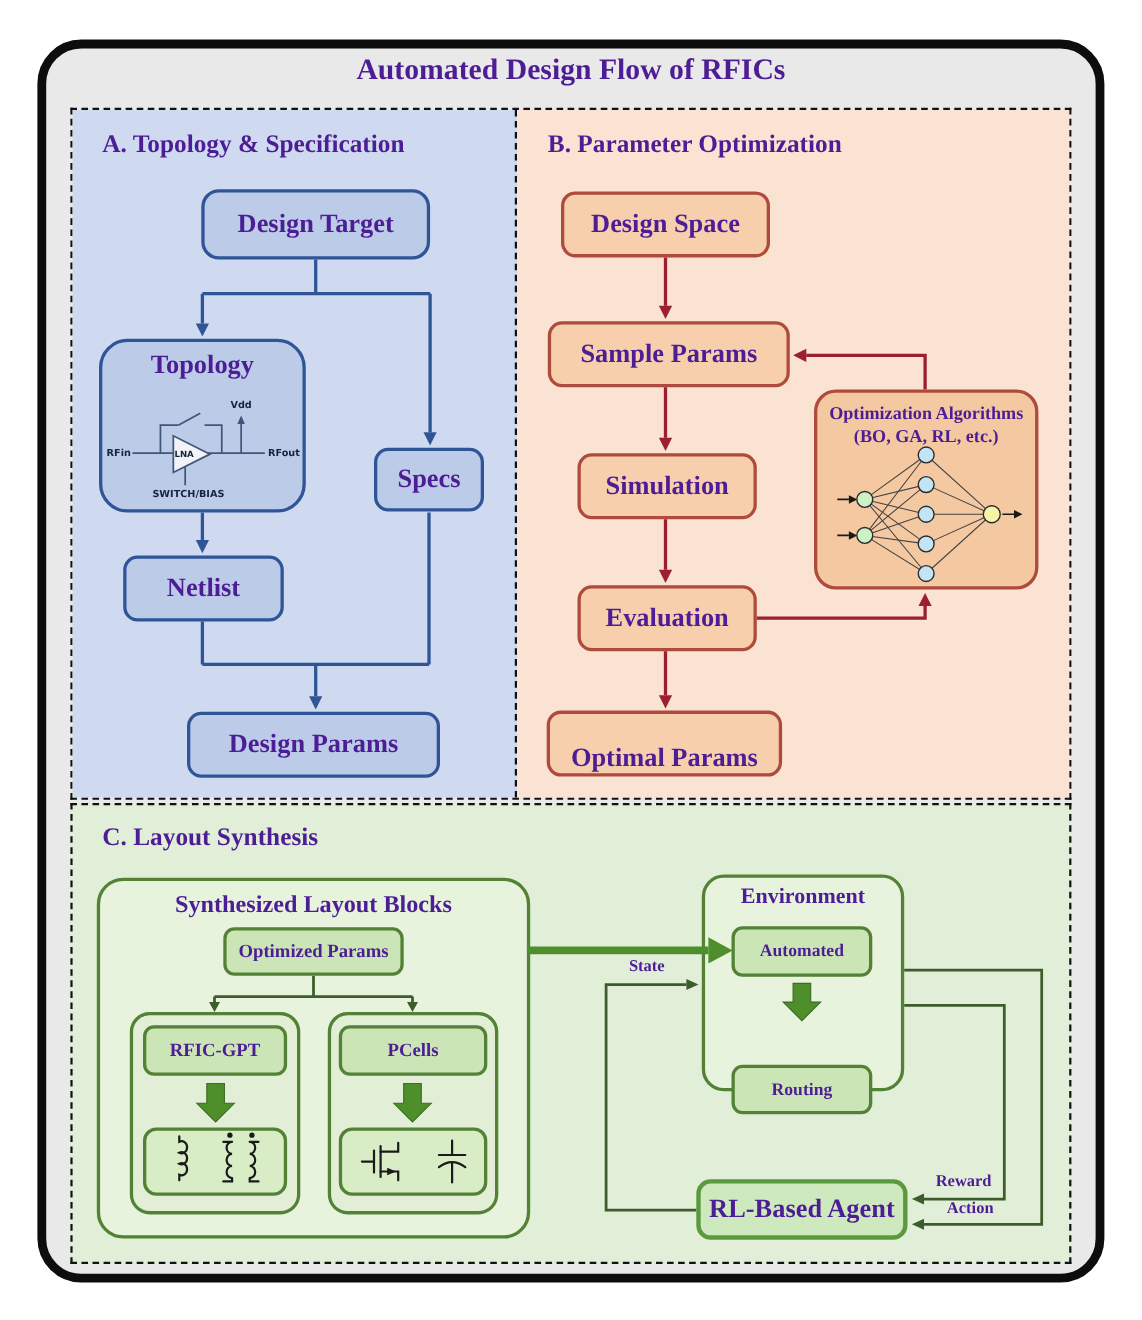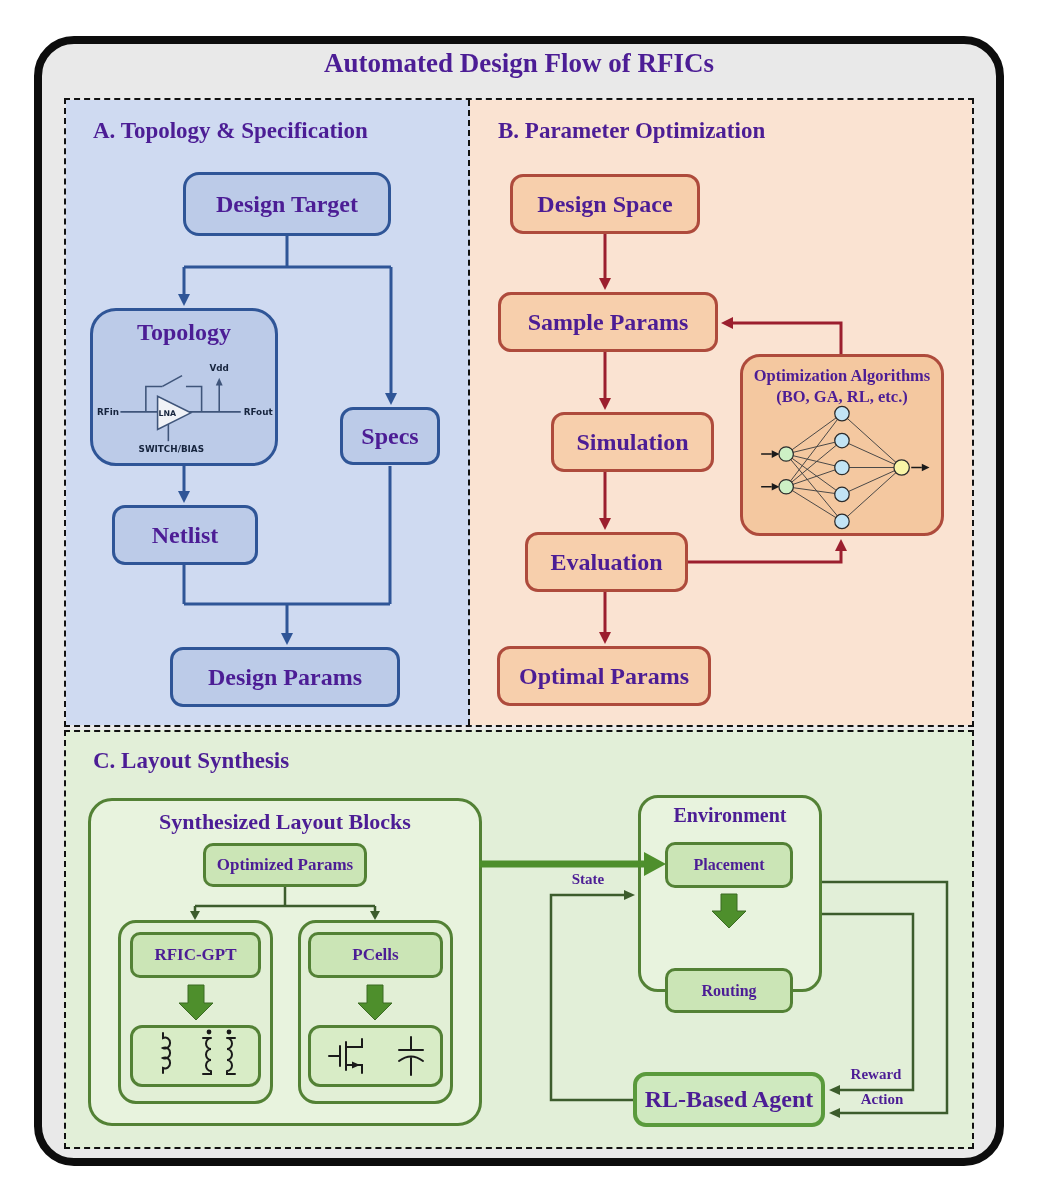--- a/index.html
+++ b/index.html
@@ -140,27 +140,27 @@
   <div class="abs box a-box" style="left:170px;top:647px;width:230px;height:60px;">
     <span>Design Params</span>
   </div>
 
   <div class="abs box b-box" style="left:510px;top:174px;width:190px;height:60px;">
     <span>Design Space</span>
   </div>
   <div class="abs box b-box" style="left:498px;top:292px;width:220px;height:60px;">
     <span>Sample Params</span>
   </div>
-  <div class="abs box b-box" style="left:551px;top:412px;width:163px;height:60px;">
+  <div class="abs box b-box" style="left:525px;top:412px;width:163px;height:60px;">
     <span>Simulation</span>
   </div>
   <div class="abs box b-box" style="left:525px;top:532px;width:163px;height:60px;">
     <span>Evaluation</span>
   </div>
-  <div class="abs box b-box" style="left:497px;top:646px;width:214px;height:60px;">
+  <div class="abs box b-box" style="left:497px;top:646px;width:214px;height:60px;align-items:flex-end;">
     <span>Optimal Params</span>
   </div>
 
   <div class="abs optalg-box" style="left:740px;top:354px;width:204px;height:182px;">
     <div class="optalg-title">
       <div>Optimization Algorithms</div>
       <div>(BO, GA, RL, etc.)</div>
     </div>
     <svg style="position:absolute;left:5px;top:47px;" width="186" height="127" viewBox="0 0 190 132">
       <g stroke="#444" stroke-width="1" fill="none">
@@ -233,21 +233,21 @@
         <path d="M96,29 v17"></path>
       </g>
       <polygon points="37,32.5 37,39.5 45,36" fill="#1a1a1a"></polygon>
     </svg>
   </div>
 
   <div class="abs container-box" style="left:638px;top:795px;width:184px;height:197px;border-radius:20px;">
     <div class="env-title" style="top:6px;font-size:20px;">Environment</div>
   </div>
   <div class="abs box c-box" style="left:665px;top:842px;width:128px;height:46px;font-size:16px;">
-    <span>Placement</span>
+    <span>Automated</span>
   </div>
   <div class="abs box c-box" style="left:665px;top:932px;width:128px;height:45px;font-size:16px;margin-top:36px;">
     <span>Routing</span>
   </div>
 
   <div class="abs box agent-box" style="left:633px;top:1072px;width:192px;height:55px;">
     <span>RL-Based Agent</span>
   </div>
 
   <div class="abs small-label" style="left:556px;top:871px;width:64px;">State</div>

